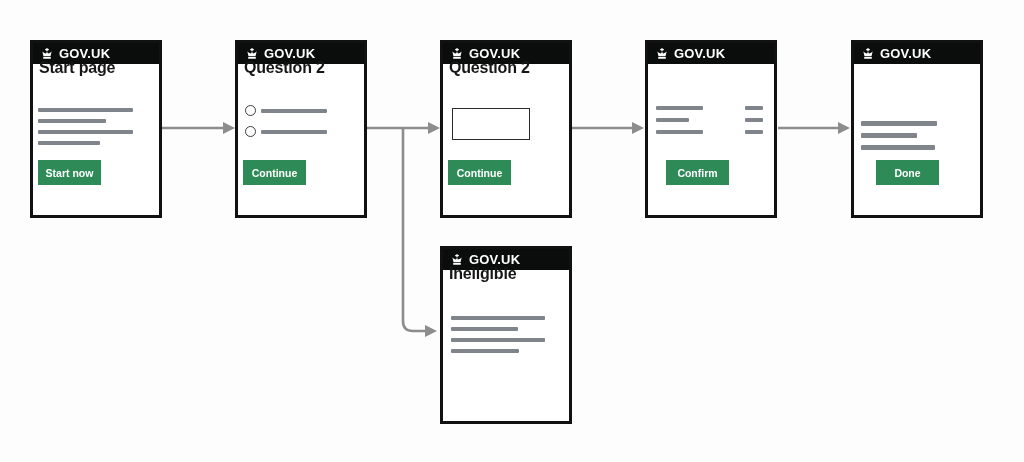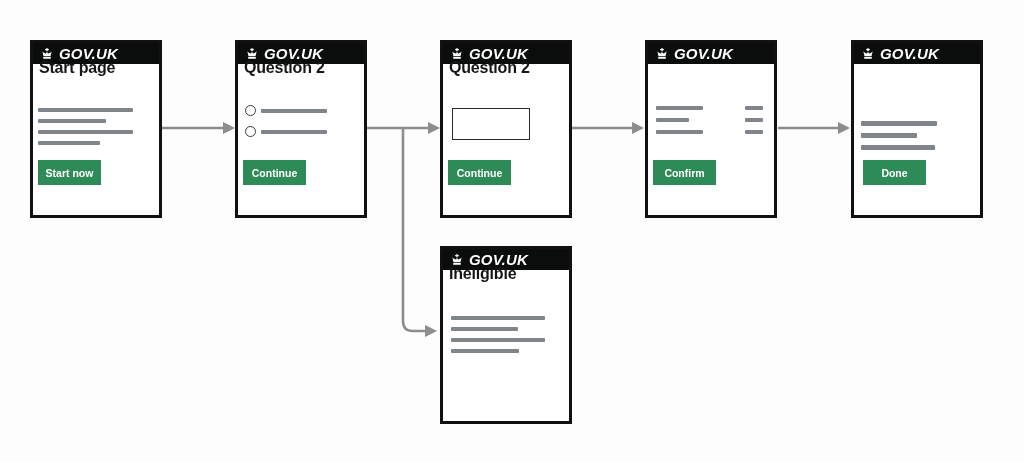--- a/index.html
+++ b/index.html
@@ -16,21 +16,21 @@
   .canvas{position:relative;width:1024px;height:462px;background:#fdfdfd;overflow:hidden;}
 
   .flow-svg{position:absolute;left:0;top:0;width:1024px;height:462px;}
   .flow-line{stroke:var(--arrow-gray);stroke-width:2.6;fill:none;}
   .ah{fill:var(--arrow-gray);}
 
   .card{position:absolute;width:132px;height:178px;background:#ffffff;
         border:3px solid var(--card-border);box-sizing:border-box;}
   .card-header{position:absolute;left:0;top:0;right:0;height:21px;background:var(--header-bg);
         display:flex;align-items:center;gap:5px;padding-left:7px;}
-  .brand{color:#ffffff;font-weight:700;font-size:15px;letter-spacing:.2px;font-style:italic;}
+  .brand{color:#ffffff;font-weight:700;font-size:13px;letter-spacing:.2px;}
   .crown{display:inline-flex;}
   .card-title{position:absolute;left:6px;top:16px;font-weight:700;font-size:16px;
         letter-spacing:-.2px;color:var(--title-color);white-space:nowrap;}
   .ph{position:absolute;height:4px;background:var(--placeholder-gray);border-radius:1px;}
   .btn{position:absolute;height:25px;background:var(--button-green);color:#ffffff;
         font-weight:700;font-size:10.5px;display:flex;align-items:center;justify-content:center;}
   .radio{position:absolute;width:11px;height:11px;border:1.6px solid #3c3c3c;border-radius:50%;
         background:#ffffff;box-sizing:border-box;}
   .text-input{position:absolute;width:78px;height:32px;border:1.6px solid #2b2b2b;
         background:#ffffff;box-sizing:border-box;}
@@ -131,41 +131,41 @@
           </svg>
       </span>
       <span class="brand">GOV.UK</span>
     </div>
     <div class="ph" style="left:8px;top:63px;width:47px;"></div>
     <div class="ph" style="left:8px;top:75px;width:33px;"></div>
     <div class="ph" style="left:8px;top:87px;width:47px;"></div>
     <div class="ph" style="left:97px;top:63px;width:18px;"></div>
     <div class="ph" style="left:97px;top:75px;width:18px;"></div>
     <div class="ph" style="left:97px;top:87px;width:18px;"></div>
-    <div class="btn" style="left:5px;top:117px;width:63px;">Confirm</div>
+    <div class="btn" style="left:18px;top:117px;width:63px;">Confirm</div>
   </div>
 
   <div class="card" style="left:851px;top:40px;">
     <div class="card-header">
       <span class="crown">
         <svg viewBox="0 0 36 30" width="14" height="12">
             <g fill="#fff">
           <rect x="16.3" y="0" width="3.4" height="8"></rect>
               <rect x="13.3" y="2" width="9.4" height="3.2"></rect>
           <path d="M6 8c2.5 3.5 6 5.5 9.5 6L18 9l2.5 5c3.5-.5 7-2.5 9.5-6l-3 13H9z"></path>
           <rect x="8" y="23" width="20" height="4" rx="1"></rect>
             </g>
           </svg>
       </span>
       <span class="brand">GOV.UK</span>
     </div>
     <div class="ph" style="left:7px;top:78px;width:76px;height:5px;"></div>
     <div class="ph" style="left:7px;top:90px;width:56px;height:5px;"></div>
     <div class="ph" style="left:7px;top:102px;width:74px;height:5px;"></div>
-    <div class="btn" style="left:9px;top:117px;width:63px;">Done</div>
+    <div class="btn" style="left:22px;top:117px;width:63px;">Done</div>
   </div>
 
   <div class="card" style="left:440px;top:246px;">
     <div class="card-header">
       <span class="crown">
         <svg viewBox="0 0 36 30" width="14" height="12">
             <g fill="#fff">
           <rect x="16.3" y="0" width="3.4" height="8"></rect>
               <rect x="13.3" y="2" width="9.4" height="3.2"></rect>
           <path d="M6 8c2.5 3.5 6 5.5 9.5 6L18 9l2.5 5c3.5-.5 7-2.5 9.5-6l-3 13H9z"></path>

